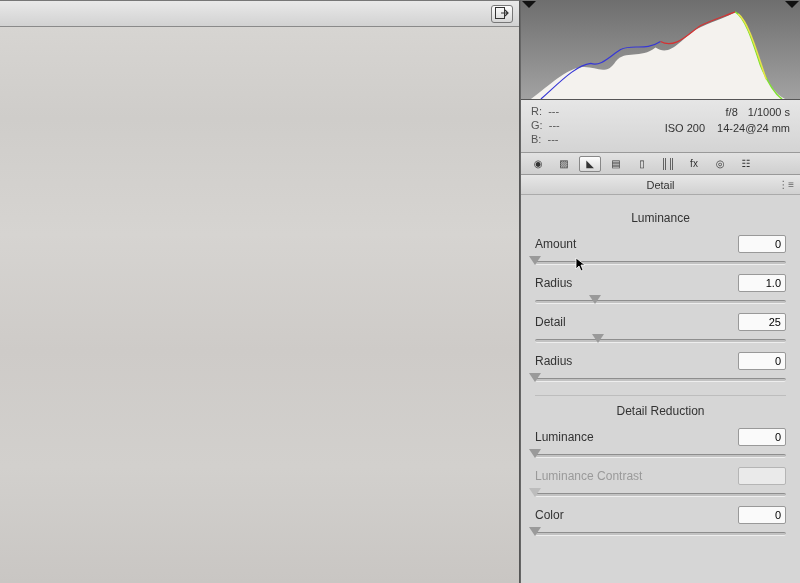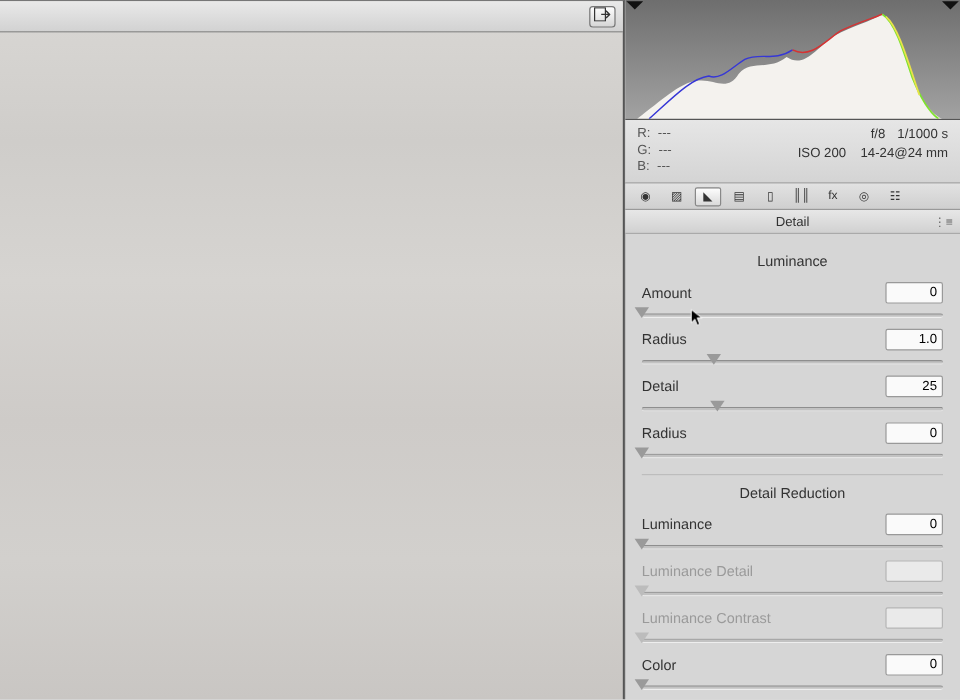--- a/index.html
+++ b/index.html
@@ -170,30 +170,20 @@
         <div class="slider-top">
           <span class="slider-label">Luminance</span>
           <input class="value-box" value="0" style="">
         </div>
         <div class="slider-track">
             <div class="track-line"></div>
             <div class="track-handle" style="left: 0%;"></div>
           </div>
       </div>
 
-      <div class="slider-row">
-        <div class="slider-top">
-          <span class="slider-label disabled">Luminance Detail</span>
-          <input class="value-box disabled" value="" style="">
-        </div>
-        <div class="slider-track">
-            <div class="track-line"></div>
-            <div class="track-handle disabled" style="left: 0%;"></div>
-          </div>
-      </div>
 
       <div class="slider-row">
         <div class="slider-top">
           <span class="slider-label disabled">Luminance Contrast</span>
           <input class="value-box disabled" value="" style="">
         </div>
         <div class="slider-track">
             <div class="track-line"></div>
             <div class="track-handle disabled" style="left: 0%;"></div>
           </div>

